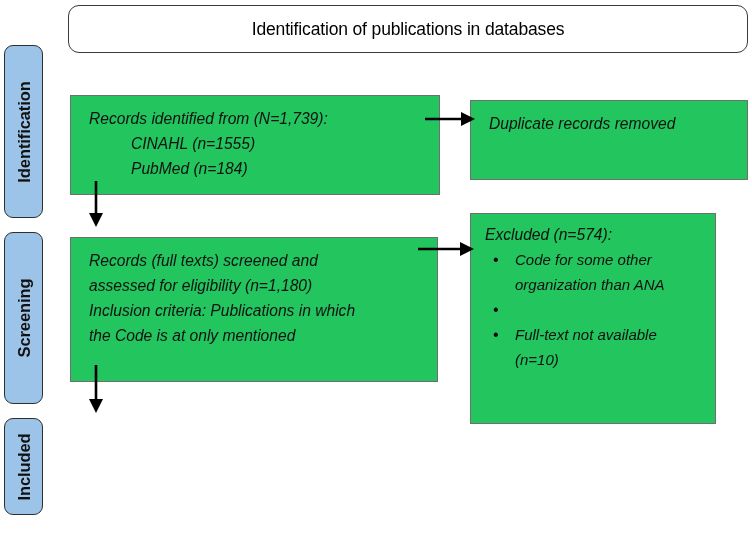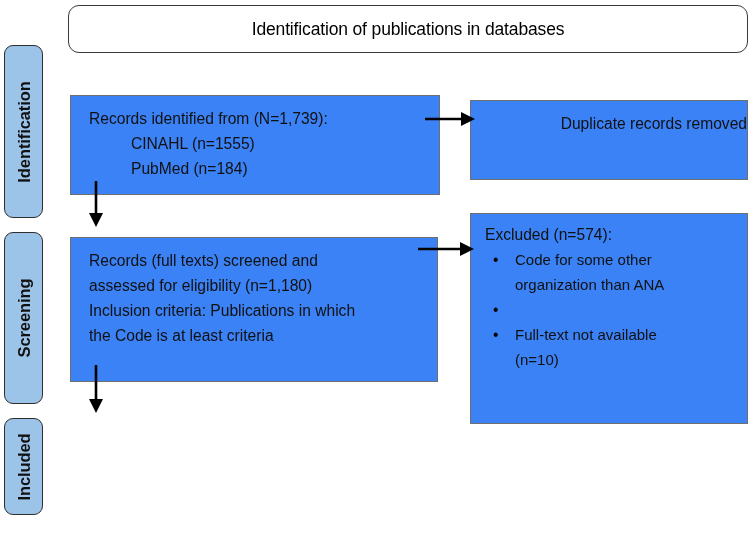--- a/index.html
+++ b/index.html
@@ -66,36 +66,37 @@
     font-weight: normal;
     letter-spacing: -0.15px;
     color: #000000;
   }
 
   
   .flow-box {
     position: absolute;
     border: 1.4px solid #6f6f6f;
     box-sizing: border-box;
-    background: #3b82f6;
+    background: #22c55e;
     padding: 10px 0 0 18px;
+    font-style: italic;
   }
   .flow-box .line {
     font-size: 15.6px;
     line-height: 25px;
     color: #111111;
     white-space: pre;
   }
   .flow-box .line.indent-1 { padding-left: 42px; }
   .flow-box .line.indent-2 { padding-left: 56px; }
 
   #box-records-identified { left: 70px;  top: 95px;  width: 370px; height: 100px; }
-  #box-duplicates         { left: 470px; top: 100px; width: 278px; height: 80px; text-align: right;  }
+  #box-duplicates         { left: 470px; top: 100px; width: 278px; height: 80px;  }
   #box-screened           { left: 70px;  top: 225px; width: 368px; height: 145px; margin-top: 12px; }
-  #box-excluded           { left: 470px; top: 213px; width: 278px; height: 211px; padding: 8px 0 0 14px; }
+  #box-excluded           { left: 470px; top: 213px; width: 246px; height: 211px; padding: 8px 0 0 14px; }
   #box-included           { left: 70px;  top: 418px; width: 370px; height: 94px;  }
 
   
   .bullet-row {
     display: flex;
     align-items: flex-start;
   }
   .bullet-row .bullet-dot {
     flex: 0 0 auto;
     width: 30px;
@@ -147,21 +148,21 @@
   </div>
 
   <div class="flow-box" id="box-duplicates">
     <div class="line">Duplicate records removed</div>
   </div>
 
   <div class="flow-box" id="box-screened">
     <div class="line">Records (full texts) screened and</div>
     <div class="line">assessed for eligibility (n=1,180)</div>
     <div class="line">Inclusion criteria: Publications in which</div>
-    <div class="line">the Code is at least criteria</div>
+    <div class="line">the Code is at only mentioned</div>
   </div>
 
   <div class="flow-box" id="box-excluded">
     <div class="line">Excluded (n=574):</div>
 
     <div class="bullet-row">
       <div class="bullet-dot">•</div>
       <div>
         <div class="bullet-text">Code for some other</div>
         <div class="bullet-text">organization than ANA</div>

